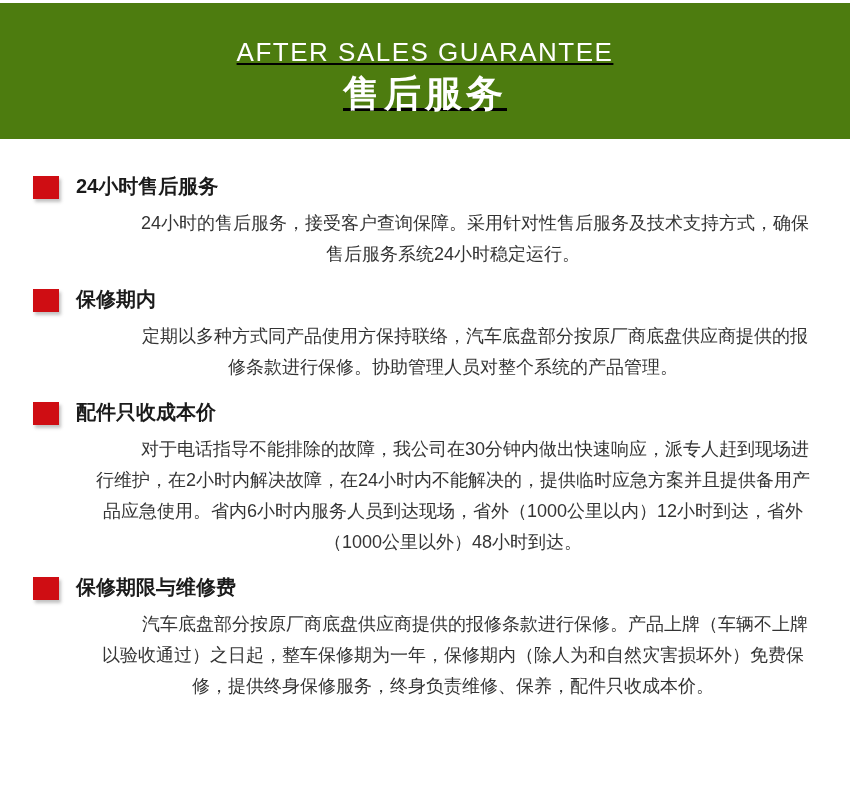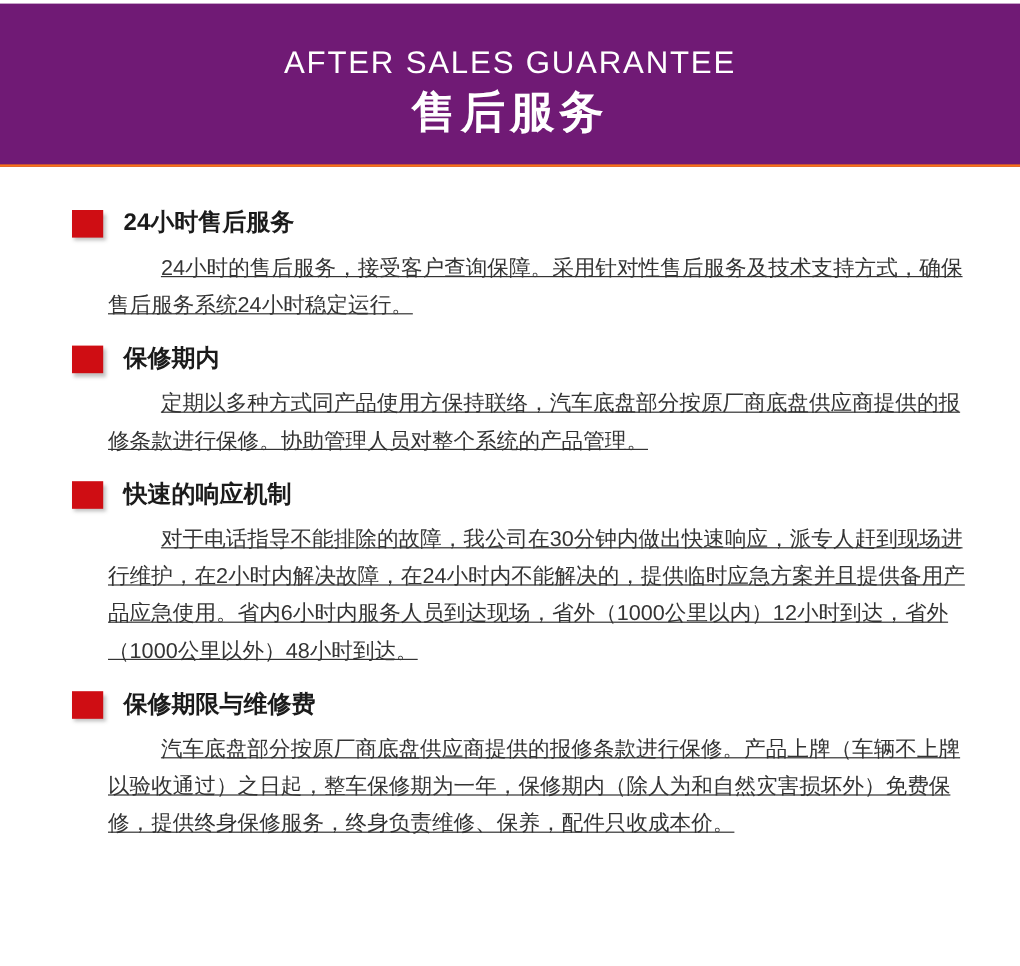--- a/index.html
+++ b/index.html
@@ -12,24 +12,25 @@
   .page {
     width: 850px;
     min-height: 805px;
     background: #ffffff;
     overflow: hidden;
   }
   
   .banner {
     margin-top: 3px;
     height: 136px;
-    background: #701a75;
-    border-bottom: 2px solid #f97316;
+    background: #4d7c0f;
+    border-bottom: 2px solid #4d7c0f;
     text-align: center;
     padding-top: 33px;
+    text-decoration: underline;
   }
   .banner-title-en {
     color: #ffffff;
     font-size: 26px;
     line-height: 32px;
     letter-spacing: 1.5px;
     font-weight: 400;
   }
   .banner-title-zh {
     color: #ffffff;
@@ -41,22 +42,22 @@
   }
   
   .content {
     padding: 34px 0 40px 0;
   }
   .sec {
     margin-bottom: 10px;
   }
   .sec-head {
     display: flex;
-    align-items: center;
-    padding-left: 60px;
+    align-items: flex-end;
+    padding-left: 33px;
   }
   .bullet {
     display: inline-block;
     width: 26px;
     height: 23px;
     background: #cf0d13;
     box-shadow: 2px 3px 3px rgba(120,120,120,0.45);
     flex: 0 0 auto;
   }
   .sec-head h2 {
@@ -65,22 +66,21 @@
     line-height: 26px;
     font-weight: 700;
     color: #1b1b1b;
   }
   .sec p {
     margin: 9px 34px 16px 90px;
     font-size: 18px;
     line-height: 31px;
     color: #343434;
     text-indent: 2.45em;
-    text-align: left;
-    text-decoration: underline;
+    text-align: center;
   }
 </style>
 </head>
 <body>
 
 <div class="page">
 
   <header class="banner">
     <div class="banner-title-en">AFTER SALES GUARANTEE</div>
     <div class="banner-title-zh">售后服务</div>
@@ -100,21 +100,21 @@
       <div class="sec-head">
         <span class="bullet"></span>
         <h2>保修期内</h2>
       </div>
       <p>定期以多种方式同产品使用方保持联络，汽车底盘部分按原厂商底盘供应商提供的报修条款进行保修。协助管理人员对整个系统的产品管理。</p>
     </section>
 
     <section class="sec">
       <div class="sec-head">
         <span class="bullet"></span>
-        <h2>快速的响应机制</h2>
+        <h2>配件只收成本价</h2>
       </div>
       <p>对于电话指导不能排除的故障，我公司在30分钟内做出快速响应，派专人赶到现场进行维护，在2小时内解决故障，在24小时内不能解决的，提供临时应急方案并且提供备用产品应急使用。省内6小时内服务人员到达现场，省外（1000公里以内）12小时到达，省外（1000公里以外）48小时到达。</p>
     </section>
 
     <section class="sec">
       <div class="sec-head">
         <span class="bullet"></span>
         <h2>保修期限与维修费</h2>
       </div>
       <p>汽车底盘部分按原厂商底盘供应商提供的报修条款进行保修。产品上牌（车辆不上牌以验收通过）之日起，整车保修期为一年，保修期内（除人为和自然灾害损坏外）免费保修，提供终身保修服务，终身负责维修、保养，配件只收成本价。</p>

